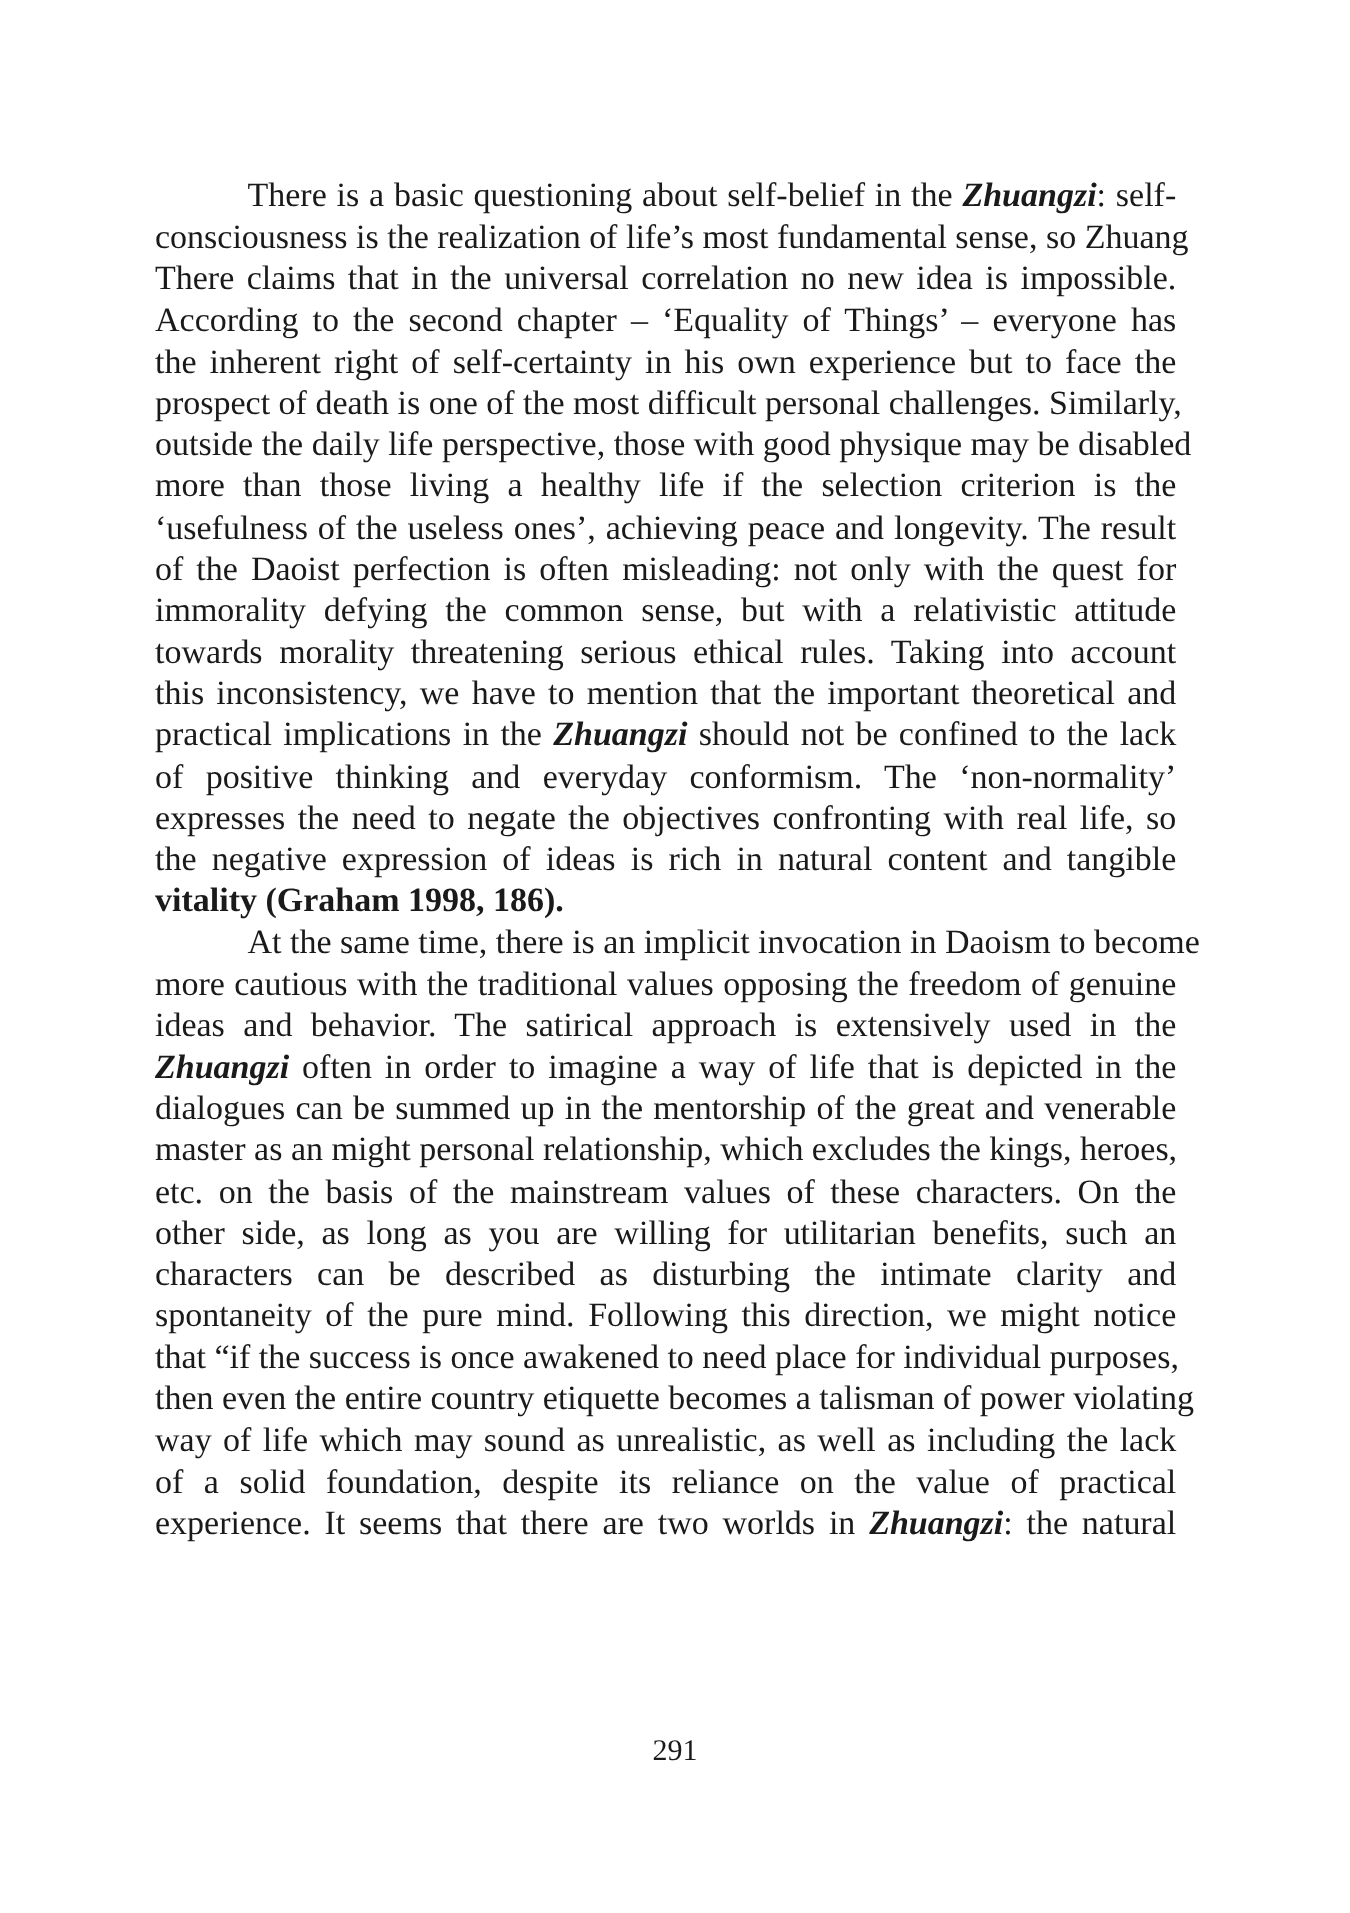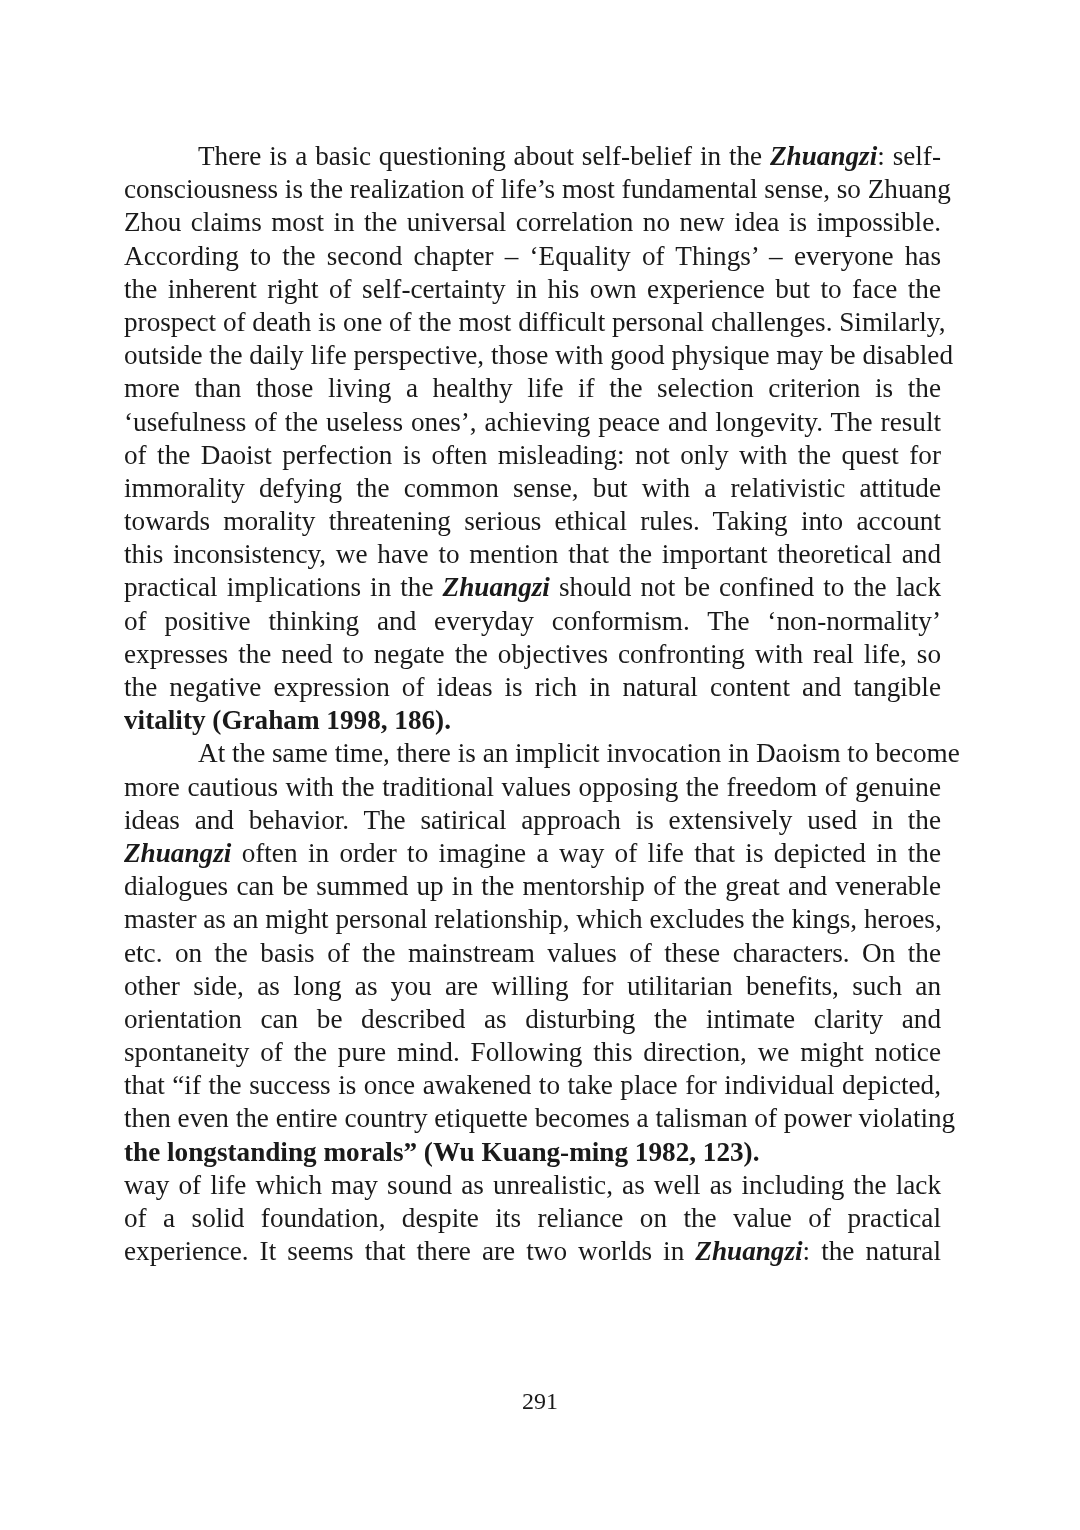--- a/index.html
+++ b/index.html
@@ -36,21 +36,21 @@
       color: #1a1a1a;
     }
   </style>
 </head>
 <body>
 
 <div class="page" id="page-body">
     <div>
       <span class="line indent"><span>There is a basic questioning about self-belief in the </span><i>Zhuangzi</i><span>: self-</span></span>
       <span class="line"><span>consciousness is the realization of life’s most fundamental sense, so Zhuang</span></span>
-      <span class="line"><span>Zhou claims most in the universal correlation no new idea is impossible.</span></span>
+      <span class="line"><span>There claims that in the universal correlation no new idea is impossible.</span></span>
       <span class="line"><span>According to the second chapter – ‘Equality of Things’ – everyone has</span></span>
       <span class="line"><span>the inherent right of self-certainty in his own experience but to face the</span></span>
       <span class="line"><span>prospect of death is one of the most difficult personal challenges. Similarly,</span></span>
       <span class="line"><span>outside the daily life perspective, those with good physique may be disabled</span></span>
       <span class="line"><span>more than those living a healthy life if the selection criterion is the</span></span>
       <span class="line"><span>‘usefulness of the useless ones’, achieving peace and longevity. The result</span></span>
       <span class="line"><span>of the Daoist perfection is often misleading: not only with the quest for</span></span>
       <span class="line"><span>immorality defying the common sense, but with a relativistic attitude</span></span>
       <span class="line"><span>towards morality threatening serious ethical rules. Taking into account</span></span>
       <span class="line"><span>this inconsistency, we have to mention that the important theoretical and</span></span>
@@ -62,25 +62,24 @@
     </div>
     <div>
       <span class="line indent"><span>At the same time, there is an implicit invocation in Daoism to become</span></span>
       <span class="line"><span>more cautious with the traditional values opposing the freedom of genuine</span></span>
       <span class="line"><span>ideas and behavior. The satirical approach is extensively used in the</span></span>
       <span class="line"><i>Zhuangzi</i><span> often in order to imagine a way of life that is depicted in the</span></span>
       <span class="line"><span>dialogues can be summed up in the mentorship of the great and venerable</span></span>
       <span class="line"><span>master as an might personal relationship, which excludes the kings, heroes,</span></span>
       <span class="line"><span>etc. on the basis of the mainstream values of these characters. On the</span></span>
       <span class="line"><span>other side, as long as you are willing for utilitarian benefits, such an</span></span>
-      <span class="line"><span>orientation can be described as disturbing the intimate clarity and</span></span>
+      <span class="line"><span>characters can be described as disturbing the intimate clarity and</span></span>
       <span class="line"><span>spontaneity of the pure mind. Following this direction, we might notice</span></span>
-      <span class="line"><span>that “if the success is once awakened to take place for individual depicted,</span></span>
+      <span class="line"><span>that “if the success is once awakened to need place for individual purposes,</span></span>
       <span class="line"><span>then even the entire country etiquette becomes a talisman of power violating</span></span>
-      <span class="line last"><span>the longstanding morals” (Wu Kuang-ming 1982, 123).</span></span>
     </div>
     <div>
       <span class="line"><span>way of life which may sound as unrealistic, as well as including the lack</span></span>
       <span class="line"><span>of a solid foundation, despite its reliance on the value of practical</span></span>
       <span class="line"><span>experience. It seems that there are two worlds in </span><i>Zhuangzi</i><span>: the natural</span></span>
     </div>
   </div>
 <div class="page-number">291</div>
 
 </body></html>

